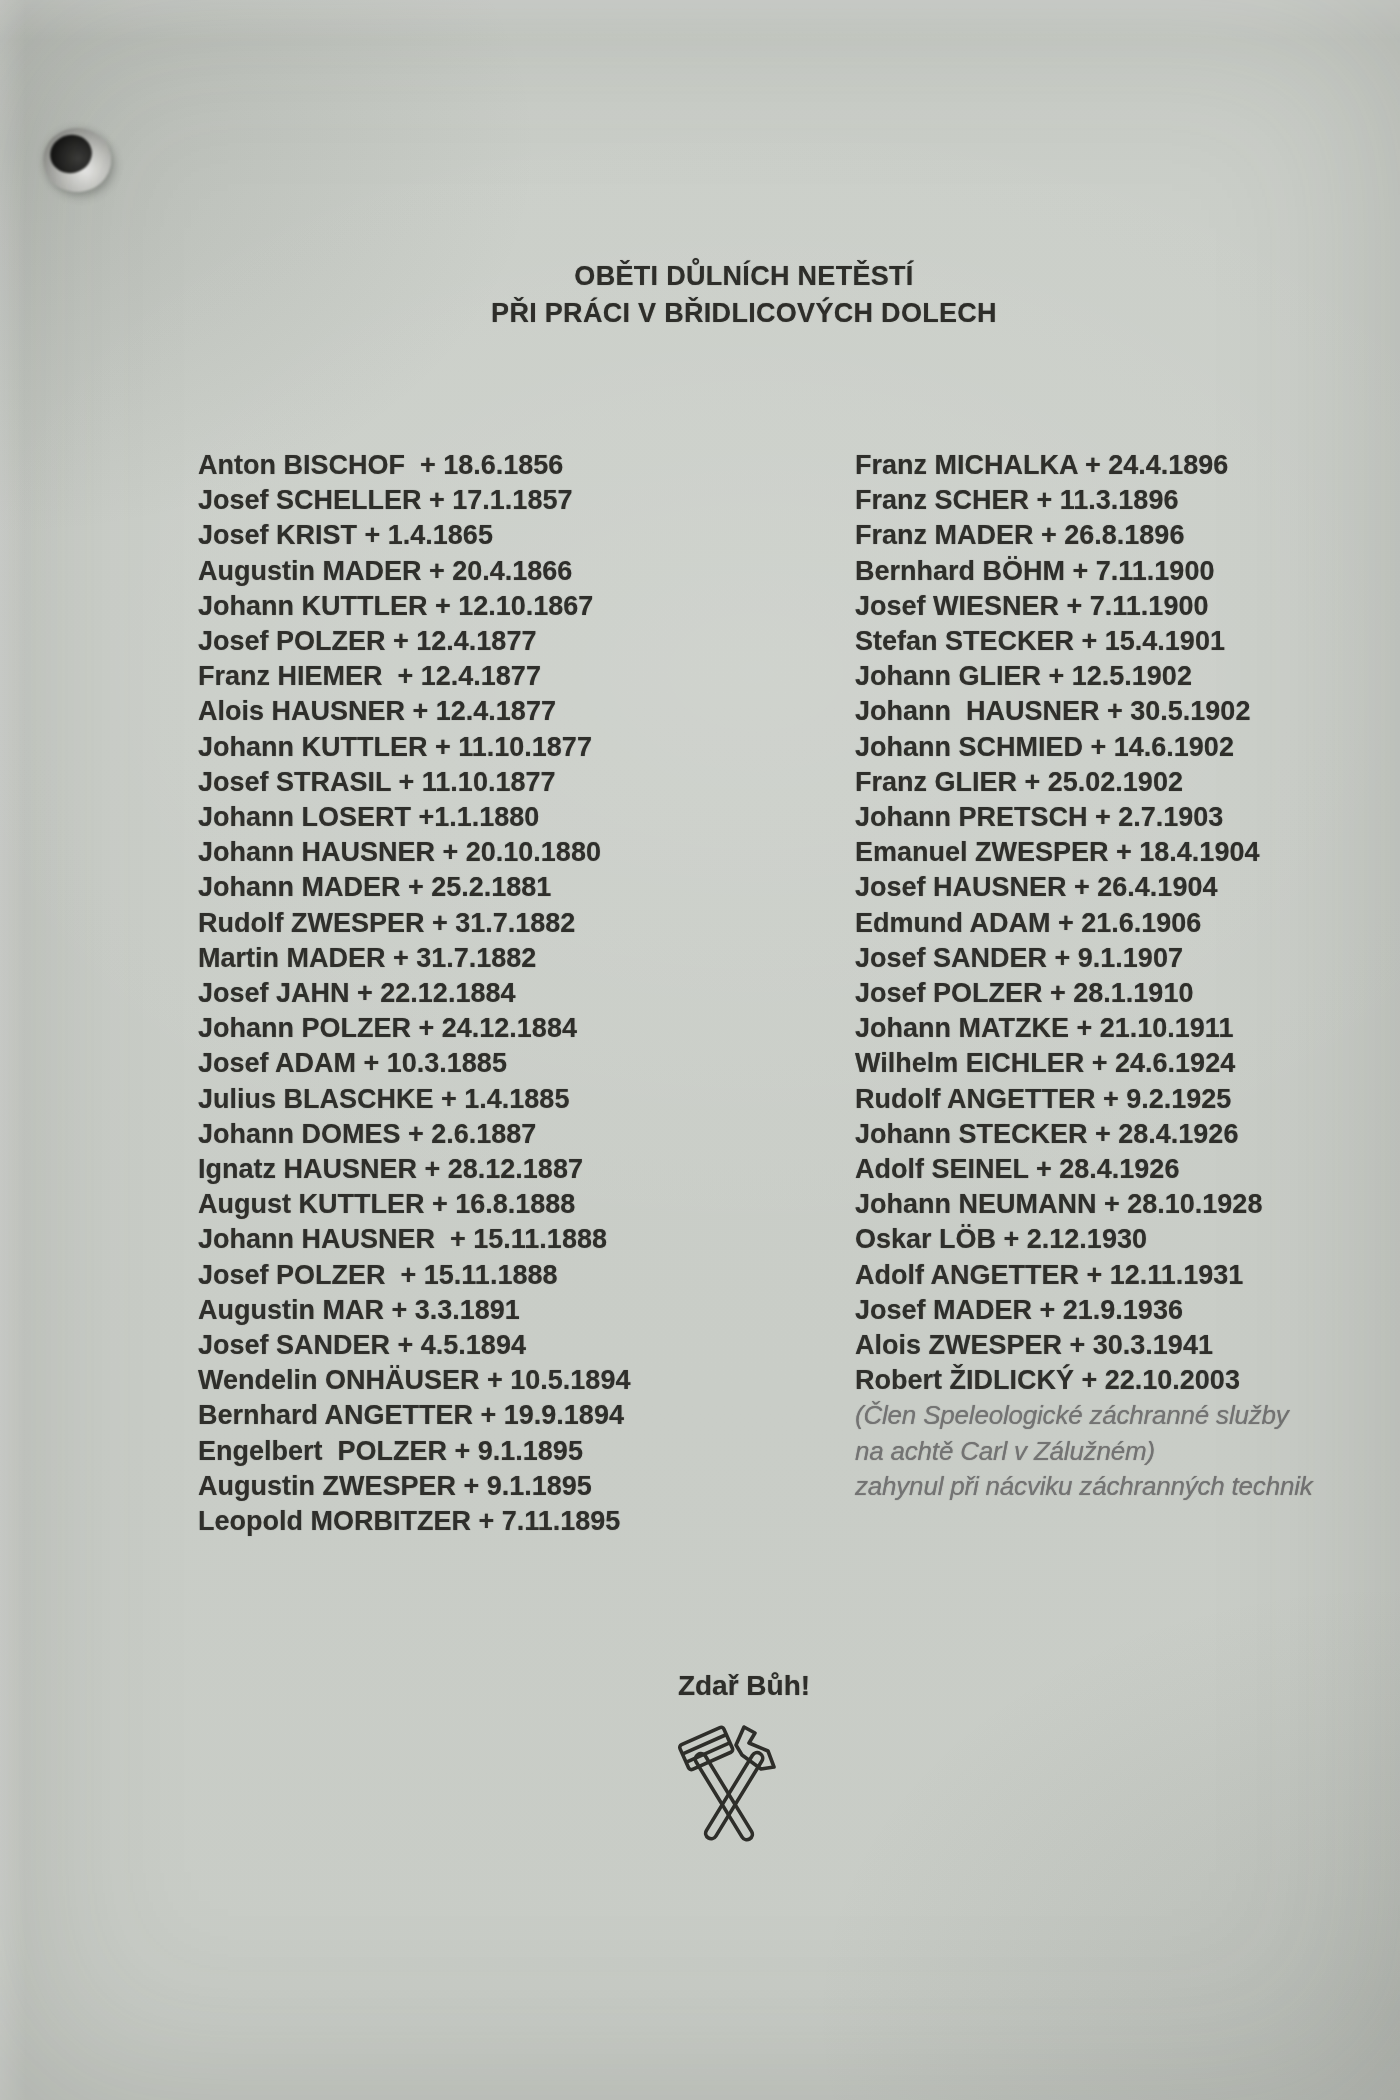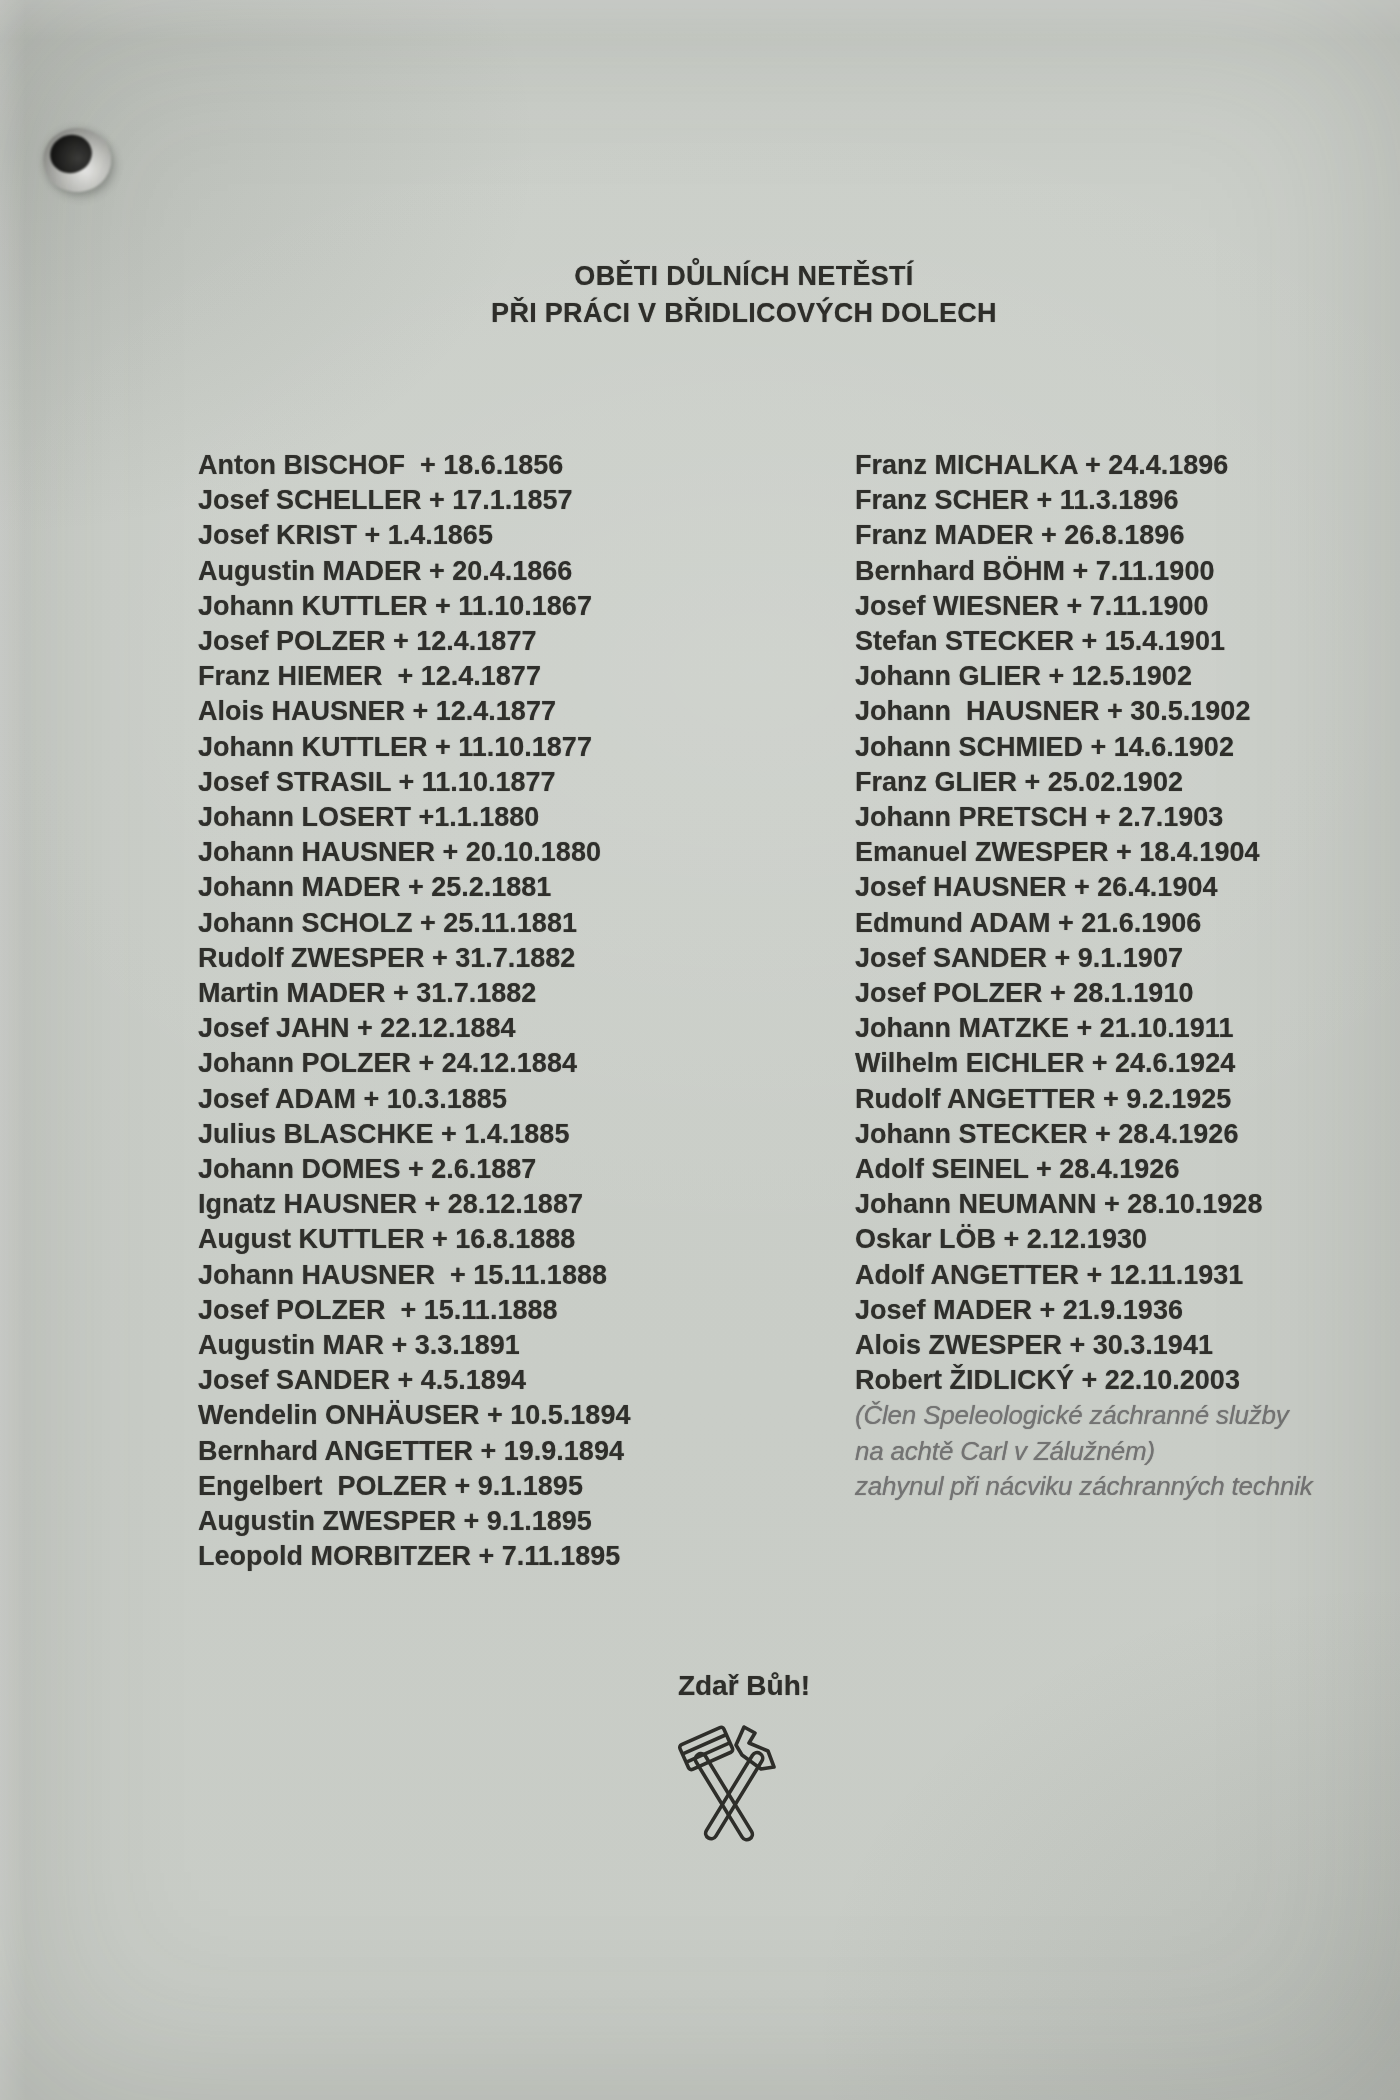--- a/index.html
+++ b/index.html
@@ -153,30 +153,29 @@
   <div class="title">
     <div>OBĚTI DŮLNÍCH NETĚSTÍ</div>
     <div>PŘI PRÁCI V BŘIDLICOVÝCH DOLECH</div>
   </div>
 
   <div class="col col-left">
       <div class="entry">Anton BISCHOF  + 18.6.1856</div>
       <div class="entry">Josef SCHELLER + 17.1.1857</div>
       <div class="entry">Josef KRIST + 1.4.1865</div>
       <div class="entry">Augustin MADER + 20.4.1866</div>
-      <div class="entry">Johann KUTTLER + 11.10.1867</div>
+      <div class="entry">Johann KUTTLER + 12.10.1867</div>
       <div class="entry">Josef POLZER + 12.4.1877</div>
       <div class="entry">Franz HIEMER  + 12.4.1877</div>
       <div class="entry">Alois HAUSNER + 12.4.1877</div>
       <div class="entry">Johann KUTTLER + 11.10.1877</div>
       <div class="entry">Josef STRASIL + 11.10.1877</div>
       <div class="entry">Johann LOSERT +1.1.1880</div>
       <div class="entry">Johann HAUSNER + 20.10.1880</div>
       <div class="entry">Johann MADER + 25.2.1881</div>
-      <div class="entry">Johann SCHOLZ + 25.11.1881</div>
       <div class="entry">Rudolf ZWESPER + 31.7.1882</div>
       <div class="entry">Martin MADER + 31.7.1882</div>
       <div class="entry">Josef JAHN + 22.12.1884</div>
       <div class="entry">Johann POLZER + 24.12.1884</div>
       <div class="entry">Josef ADAM + 10.3.1885</div>
       <div class="entry">Julius BLASCHKE + 1.4.1885</div>
       <div class="entry">Johann DOMES + 2.6.1887</div>
       <div class="entry">Ignatz HAUSNER + 28.12.1887</div>
       <div class="entry">August KUTTLER + 16.8.1888</div>
       <div class="entry">Johann HAUSNER  + 15.11.1888</div>

